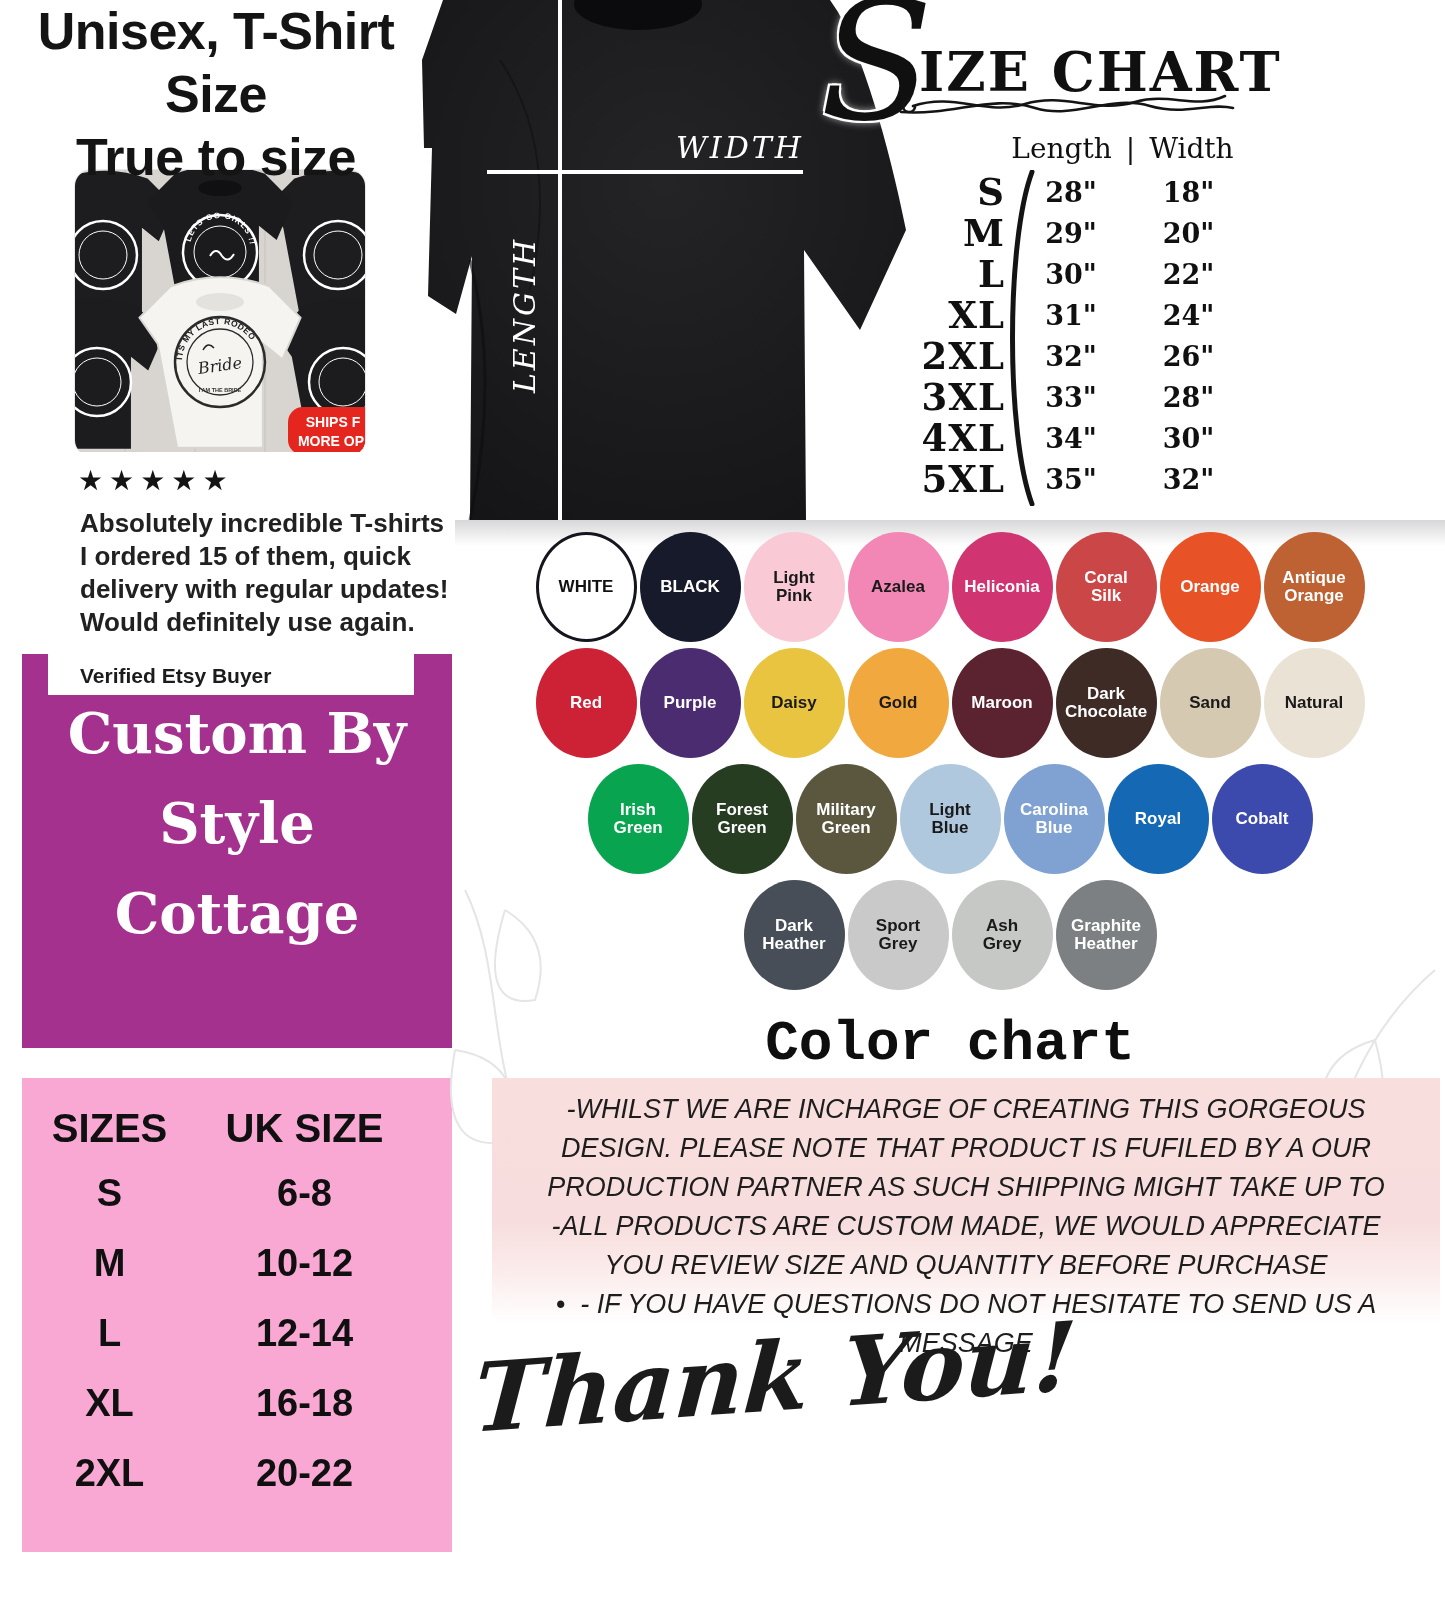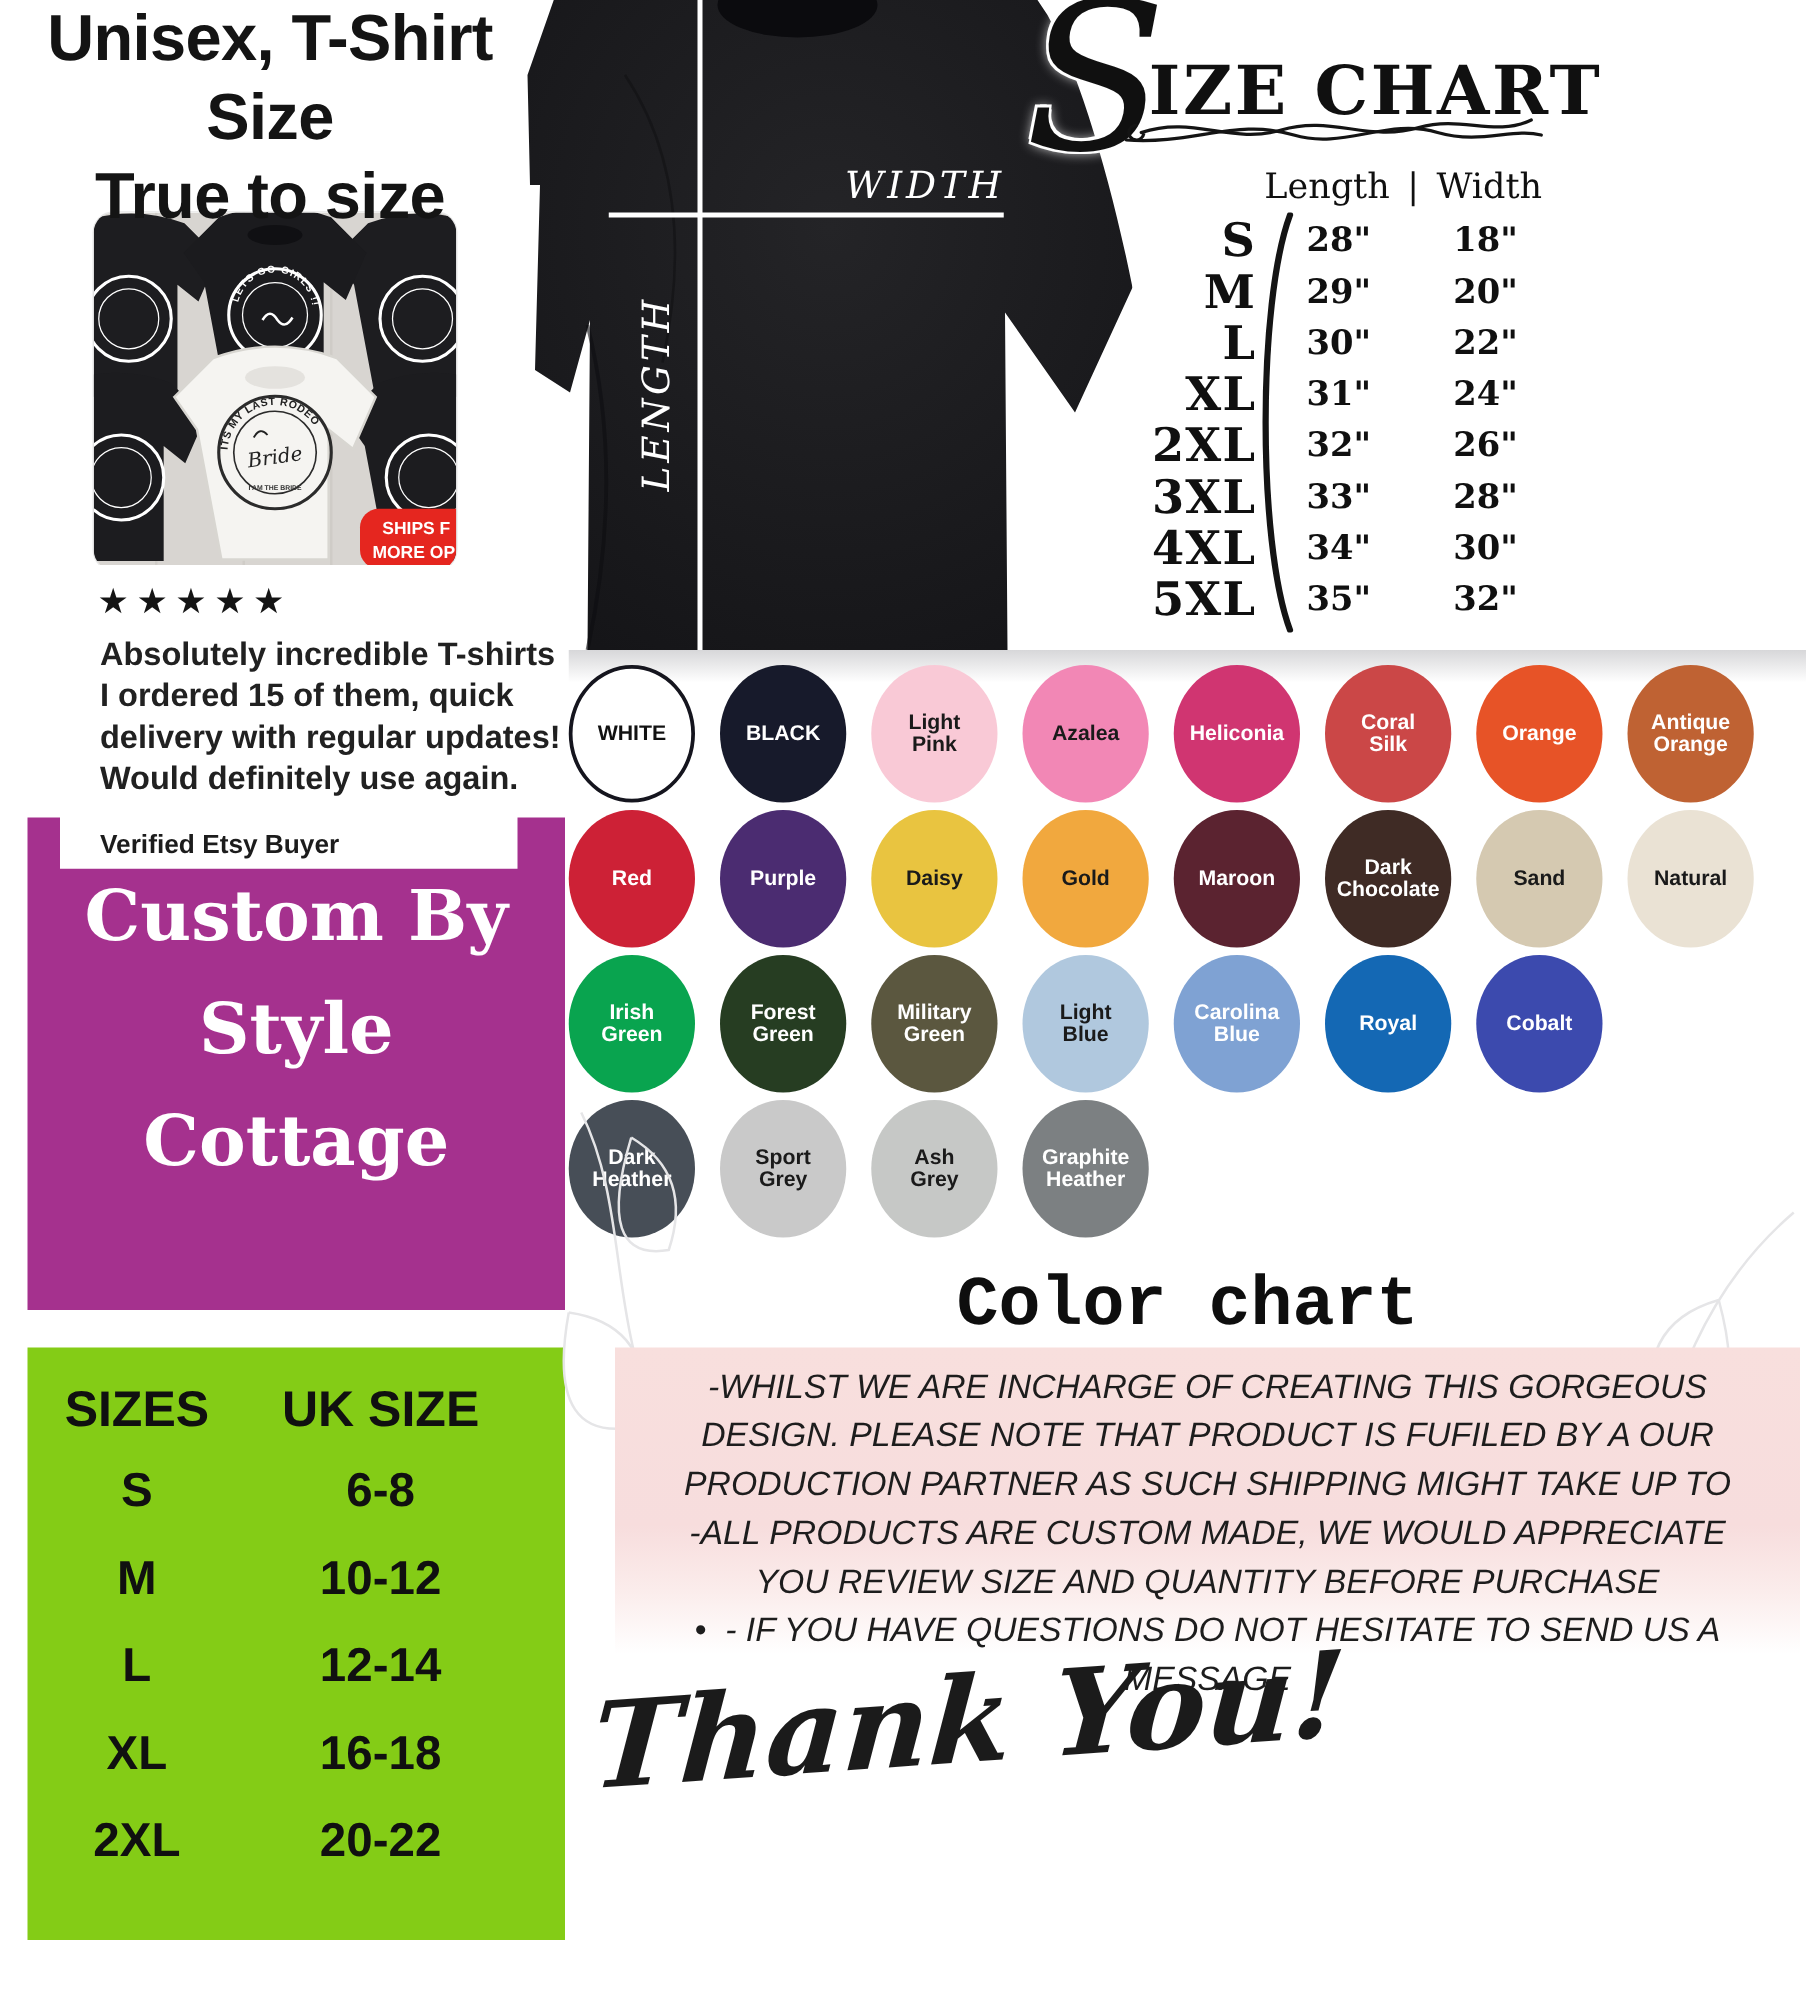--- a/index.html
+++ b/index.html
@@ -48,21 +48,21 @@
   .sc-row{display:grid;grid-template-columns:100px 120px 115px;height:41px;align-items:center;}
   .sc-size{text-align:right;font-weight:bold;font-size:37px;letter-spacing:1px;}
   .sc-val{text-align:center;font-weight:bold;font-size:27px;padding-left:12px;}
   .sc-bracket{position:absolute;left:97px;top:44px;}
 
   
   .color-section{left:455px;top:520px;width:990px;height:527px;z-index:2;}
   .cc-band{position:absolute;left:0;top:0;width:100%;height:26px;
            background:linear-gradient(180deg,#d7d7d9 0%,rgba(255,255,255,0) 100%);}
   .cc-rows{position:absolute;left:0;top:12px;width:100%;display:flex;flex-direction:column;gap:6px;}
-  .cc-row{display:flex;justify-content:flex-start;gap:20px;}
+  .cc-row{display:flex;justify-content:center;gap:3px;}
   .swatch{width:101px;height:110px;border-radius:50%;display:flex;align-items:center;justify-content:center;
           box-sizing:border-box;}
   .swatch span{font-weight:bold;font-size:17px;line-height:1.06;text-align:center;white-space:pre-line;}
 
   .decor{z-index:1;}
   .decor path{fill:none;stroke:#e5e5e7;stroke-width:2;}
 
   
   .color-title{left:455px;top:1012px;width:990px;text-align:center;z-index:2;
                font-family:"Liberation Mono", monospace;font-weight:bold;font-size:56px;color:#0e0e0e;}
@@ -162,21 +162,21 @@
     <div>Would definitely use again.</div>
   </div>
   <div class="abs verified">Verified Etsy Buyer</div>
 
   <div class="abs brand-box" style="background:#A5318E;">
     <div>Custom By</div>
     <div>Style</div>
     <div>Cottage</div>
   </div>
 
-  <div class="abs uk-box" style="background:#84cc16;">
+  <div class="abs uk-box" style="background:#f9a8d4;">
     <div class="uk-row hdr">
       <div>SIZES</div>
       <div>UK SIZE</div>
     </div>
     <div class="uk-row">
       <div>S</div>
       <div>6-8</div>
     </div>
     <div class="uk-row">
       <div>M</div>

